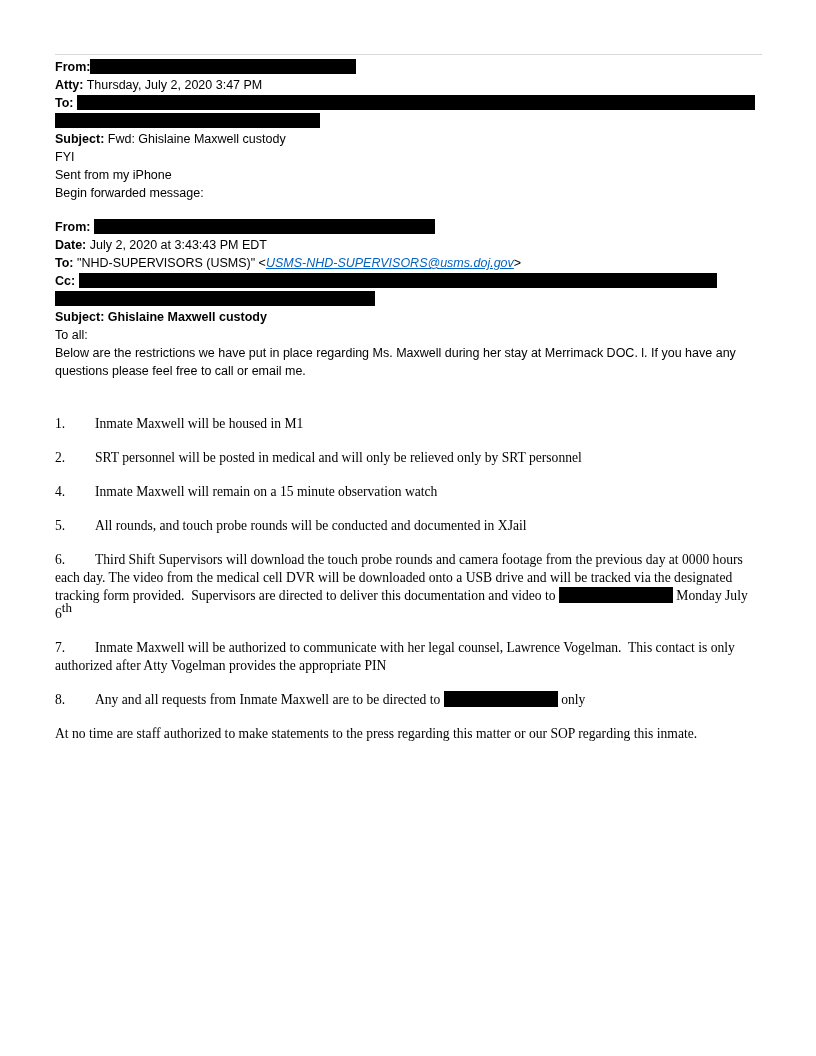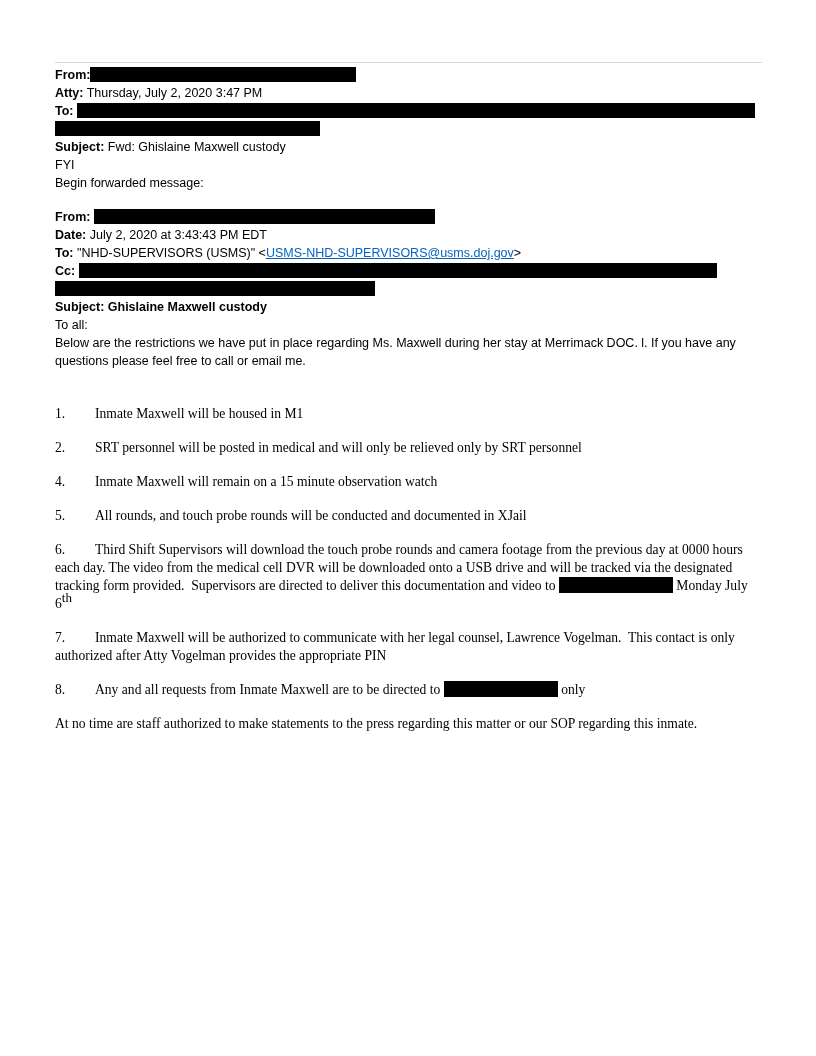--- a/index.html
+++ b/index.html
@@ -1,58 +1,59 @@
 <!DOCTYPE html>
 <html><head>
 <meta charset="utf-8">
 <style>
   html,body{margin:0;padding:0;background:#ffffff;}
   .page{
     width:816px;height:1056px;box-sizing:border-box;
-    padding:8px 54px 0 55px;background:#ffffff;color:#000;
+    padding:0 54px 0 55px;background:#ffffff;color:#000;
     overflow:hidden;position:relative;
   }
   .top-space{height:54px;}
   .divider{border-top:1px solid #d9d9d9;height:0;}
   .sans{font-family:"Liberation Sans",sans-serif;font-size:12.5px;line-height:18px;}
   .sans p{margin:0;white-space:pre-wrap;}
   .email-header{padding-top:3px;}
   .fwd-header{margin-top:16px;}
   .p-fyi{margin-top:19px;}
   .p-iphone{margin-top:17px;}
   .p-begin{margin-top:17px;}
   .p-greeting{margin-top:34px;}
   .p-intro{margin-top:18px;}
   .redact{display:inline-block;background:#000;height:15px;vertical-align:-3px;}
   .serif{font-family:"Liberation Serif",serif;font-size:13.6px;line-height:18px;margin-top:35px;}
   .serif p{margin:16px 0 0 0;white-space:pre-wrap;}
   .serif p:first-child{margin-top:0;}
   .serif .redact{height:16px;vertical-align:-3px;}
   .num{display:inline-block;width:40px;}
   sup{font-size:13px;line-height:0;}
-  a.email-link{color:#0563C1;text-decoration:underline;cursor:pointer;}
+  a.email-link{color:#0563C1;text-decoration:underline;cursor:pointer;font-style:italic;}
 </style>
 </head>
 <body>
 
 <div class="page">
 
   <div class="top-space"></div>
   <div class="divider"></div>
 
   <div class="sans email-header">
       <p><b>From:</b><span class="redact" style="width: 266px;"></span></p>
       <p><b>Atty:</b> Thursday, July 2, 2020 3:47 PM</p>
       <p><b>To: </b><span class="redact" style="width: 678px;"></span></p>
       <p><span class="redact" style="width: 265px;"></span></p>
       <p><b>Subject:</b> Fwd: Ghislaine Maxwell custody</p>
     </div>
 
   <div class="sans">
     <p class="p-fyi">FYI</p>
+    <p class="p-iphone">Sent from my iPhone</p>
     <p class="p-begin">Begin forwarded message:</p>
   </div>
 
   <div class="sans fwd-header">
       <p><b>From: </b><span class="redact" style="width: 341px;"></span></p>
       <p><b>Date: </b>July 2, 2020 at 3:43:43 PM EDT</p>
       <p><b>To: </b>"NHD-SUPERVISORS (USMS)" &lt;<a class="email-link" href="#">USMS-NHD-SUPERVISORS@usms.doj.gov</a>&gt;</p>
       <p><b>Cc: </b><span class="redact" style="width: 638px;"></span></p>
       <p><span class="redact" style="width: 320px;"></span></p>
       <p><b>Subject: Ghislaine Maxwell custody</b></p>

